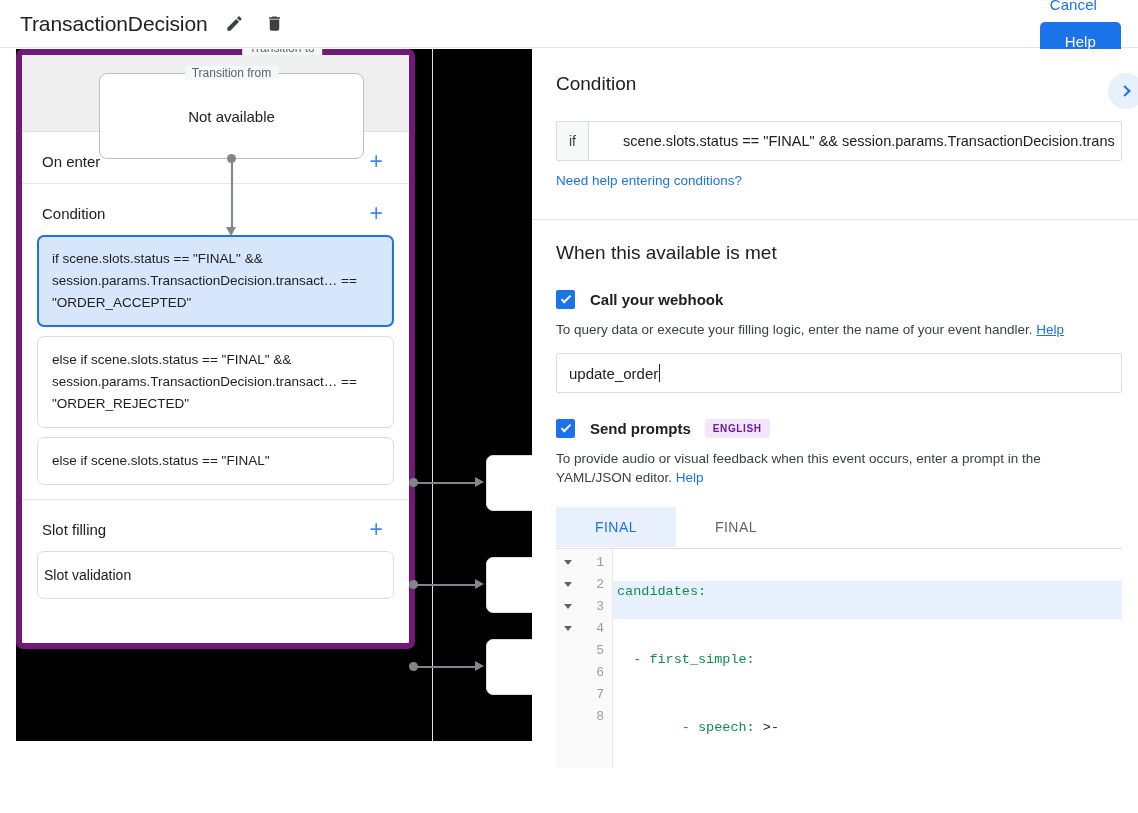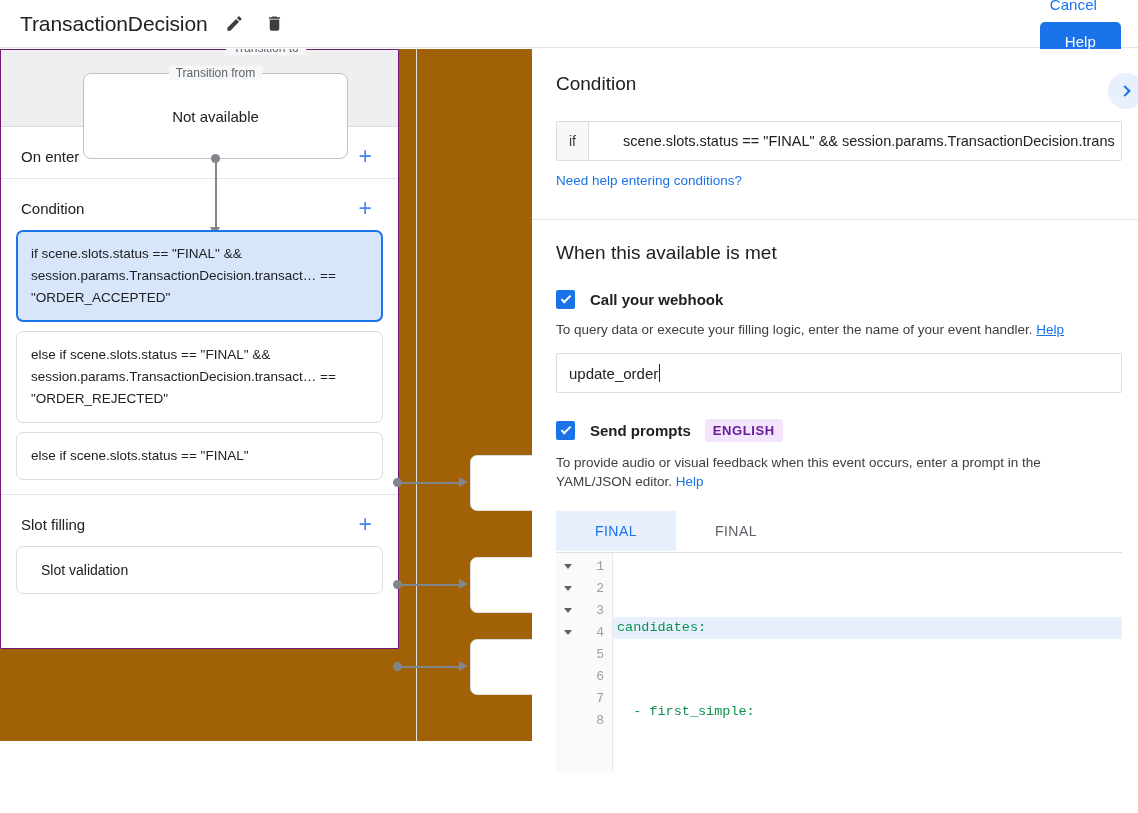--- a/index.html
+++ b/index.html
@@ -53,23 +53,23 @@
     background: #1a73e8; border: none;
     color: #ffffff; font-size: 15px; font-weight: 500;
     font-family: "Liberation Sans", sans-serif;
     padding: 11px 25px; margin-left: 14px;
     border-radius: 5px; cursor: pointer;
     letter-spacing: 0.1px;
   }
 
   
   .canvas {
-    position: absolute; left: 0; top: 49px;
+    position: absolute; left: 16px; top: 49px;
     width: 532px; height: 692px;
-    background: #a16207;
+    background: #000000;
     overflow: hidden;
   }
   .canvas-divider {
     position: absolute; left: 416px; top: 0; width: 1px; height: 764px;
     background: #dfe1e3;
   }
 
   
   .fieldcard {
     position: absolute;
@@ -106,21 +106,21 @@
     position: absolute;
     width: 0; height: 0;
     border-left: 5.5px solid transparent;
     border-right: 5.5px solid transparent;
     border-top: 9px solid #80868b;
   }
 
   
   #card-to {
     left: 17px; top: 191px; width: 399px; height: 600px;
-    border: 1px solid #701a75; border-radius: 1px;
+    border: 6px solid #701a75; border-radius: 7px;
     background: #ffffff; overflow: hidden;
   }
   #card-to .legend {
     position: absolute; top: -8px; left: 50%; transform: translateX(-50%);
     background: #f5f7f8; padding: 0 7px; font-size: 12px; color: #5f6368;
   }
   .scene-head {
     background: #efefef;
     padding: 22px 0 16px 0;
     text-align: center;
@@ -163,21 +163,21 @@
     background: #d7e6fa;
     border: 2px solid #1a73e8;
     padding: 11px 13px;
   }
   .cond-item:last-child { margin-bottom: 0; }
 
   .slot-item {
     border: 1px solid #dadce0;
     border-radius: 7px;
     background: #ffffff;
-    padding: 15px 24px;
+    padding: 15px 6px;
     font-size: 14px;
     color: #202124;
     cursor: pointer;
   }
 
   
   .stub {
     position: absolute;
     left: 470px;
     width: 120px; height: 56px;
@@ -270,21 +270,21 @@
     border-left: 2.2px solid #fff;
     border-bottom: 2.2px solid #fff;
     transform: rotate(-45deg) translate(1px, -1px);
   }
   .check-label {
     margin-left: 15px; font-size: 15px; font-weight: bold; color: #202124;
   }
   .lang-badge {
     margin-left: 14px;
     background: #f3e6fc; color: #6a1b9a;
-    font-size: 13px; font-weight: bold; letter-spacing: 0.6px;
+    font-size: 10px; font-weight: bold; letter-spacing: 0.6px;
     padding: 4px 8px; border-radius: 2px;
   }
   .desc {
     margin-top: 11px; font-size: 13.5px; color: #3c4043; line-height: 19px;
     max-width: 566px;
   }
   .desc a { color: #1a73e8; text-decoration: underline; cursor: pointer; }
   .desc a.nounder { text-decoration: none; }
 
   .text-input {
@@ -340,21 +340,21 @@
     border-top: 5px solid #5f6368;
     cursor: pointer;
   }
   .code {
     flex: 1; padding-top: 2px; padding-left: 4px;
     font-family: "Liberation Mono", monospace;
     font-size: 13.5px;
     white-space: pre;
     overflow: hidden;
   }
-  .cline { height: 22px; line-height: 22px; margin-top: 32px; }
+  .cline { height: 38px; line-height: 22px; }
   .cline.hl { background: #e8f0fe; margin-left: -4px; padding-left: 4px; }
   .yk { color: #0d904f; }
   .ytxt { color: #202124; }
 </style>
 </head>
 <body>
 
 <div id="app">
 
   <div class="topbar">

